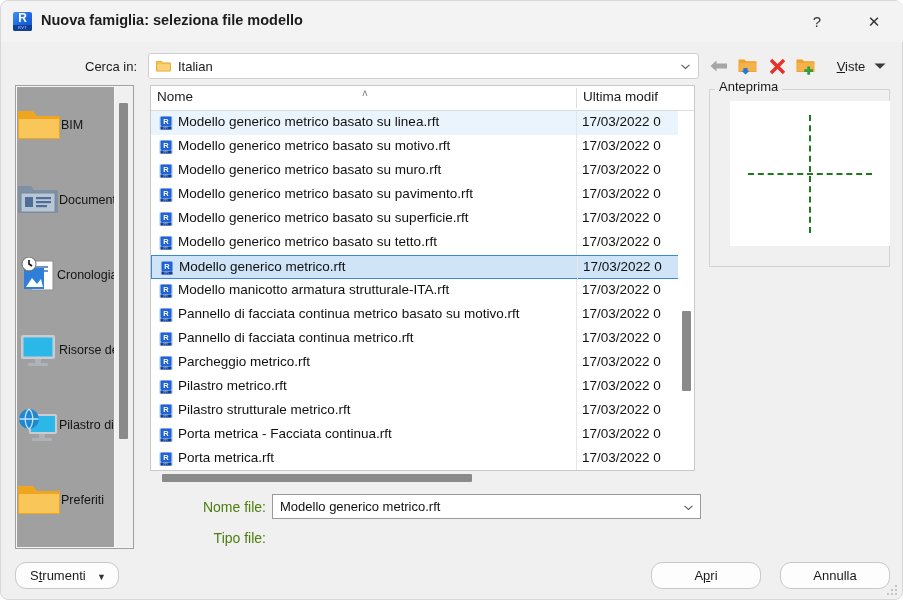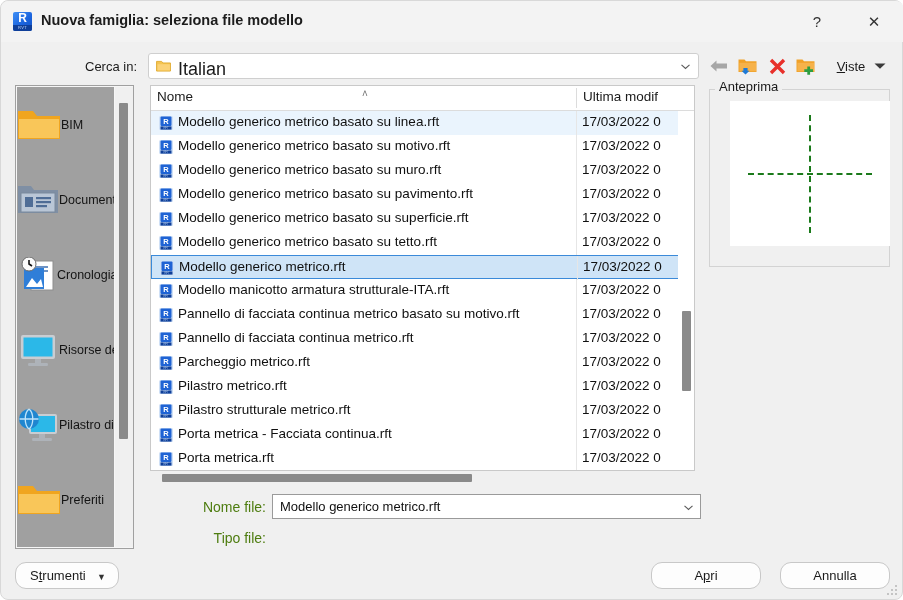--- a/index.html
+++ b/index.html
@@ -99,21 +99,21 @@
     box-sizing: border-box;
   }
   #lookin-combo .folder-ico {
     position: absolute;
     left: 7px; top: 6px;
     width: 15px; height: 12px;
   }
   #lookin-combo .ctext {
     position: absolute;
     left: 29px; top: 5px;
-    font-size: 18px;
+    font-size: 13px;
     color: #1a1a1a;
   }
   #lookin-combo .chev {
     position: absolute;
     right: 7px; top: 7px;
     width: 11px; height: 11px;
   }
 
   
   #toolbar { position: absolute; left: 706px; top: 52px; height: 26px; }

